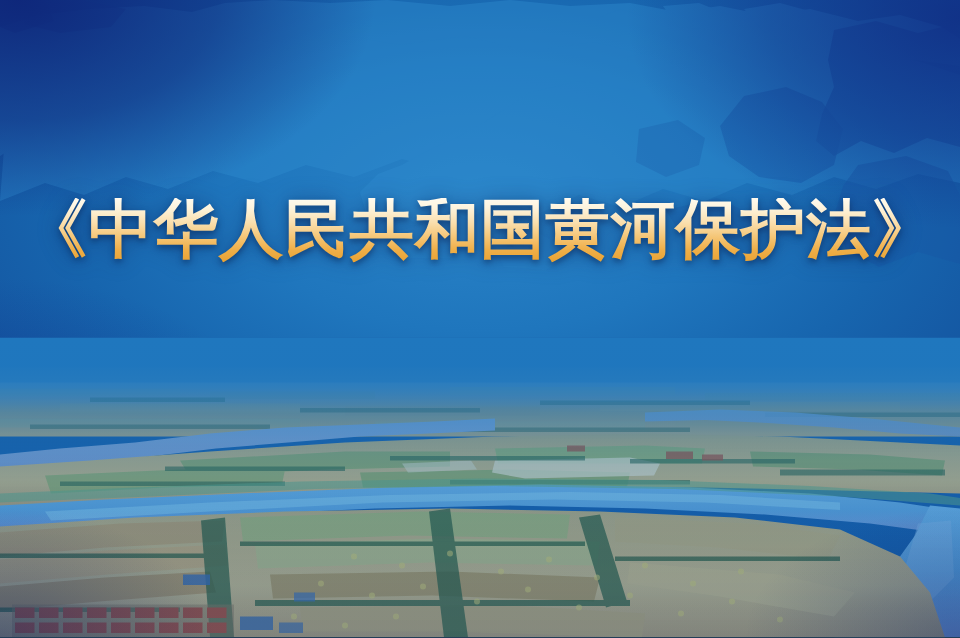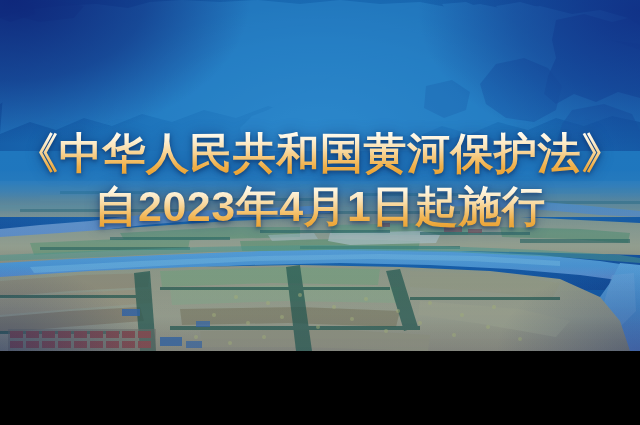--- a/index.html
+++ b/index.html
@@ -3,21 +3,21 @@
 <meta charset="utf-8">
 <style>
   html, body {
     margin: 0;
     padding: 0;
     background: #000;
   }
   #poster {
     position: relative;
     width: 640px;
-    height: 351px;
+    height: 425px;
     overflow: hidden;
     font-family: "Liberation Sans", "DejaVu Sans", sans-serif;
     background: #1565b0;
   }
 
   
   .sky {
     position: absolute;
     left: 0; top: 0;
     width: 640px; height: 290px;
@@ -348,16 +348,15 @@
       <rect x="122" y="158" width="18" height="7" fill="#3a6fb0" opacity=".8"></rect>
       <rect x="196" y="170" width="14" height="6" fill="#3f73b2" opacity=".7"></rect>
     </svg>
     <div class="photo-blue-cast"></div>
     <div class="photo-haze"></div>
     <div class="photo-edge-dark"></div>
   </div>
 
   <div class="headline">
     <span class="hl-line hl-line-1">《中华人民共和国黄河保护法》</span>
-    <span class="hl-line hl-line-2">自2023年4月1日起施行</span>
   </div>
 
 </div>
 
 </body></html>

